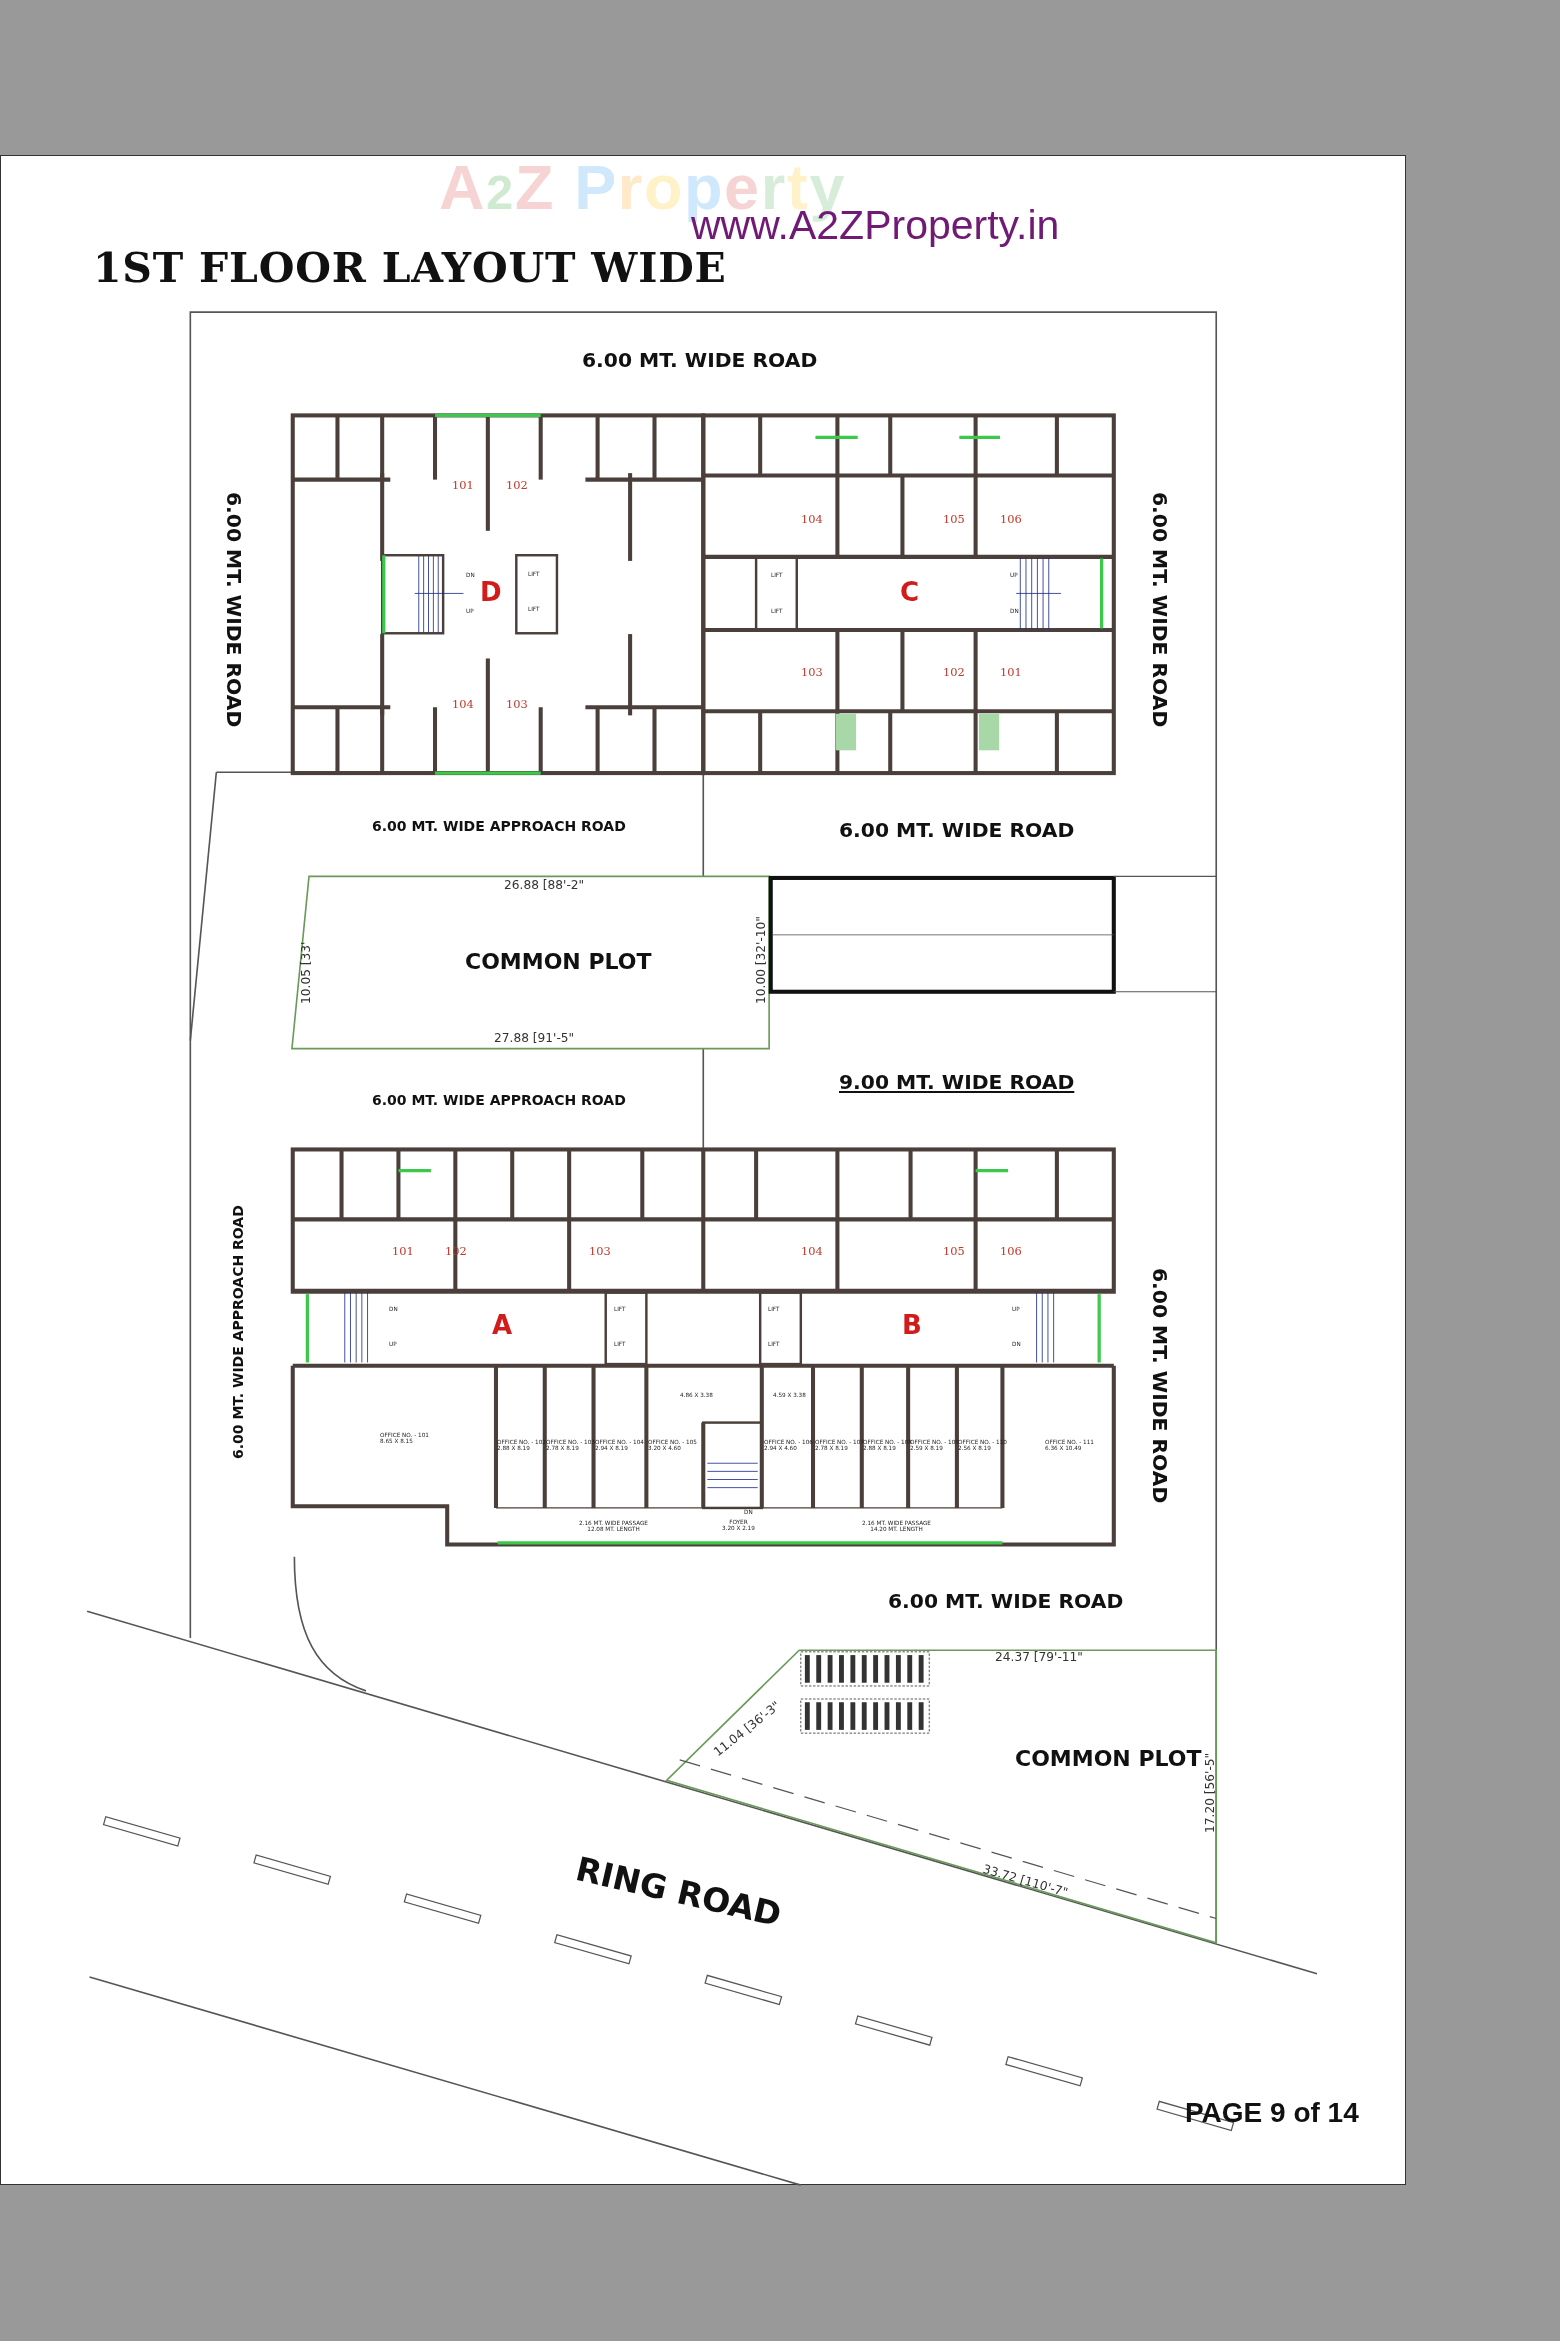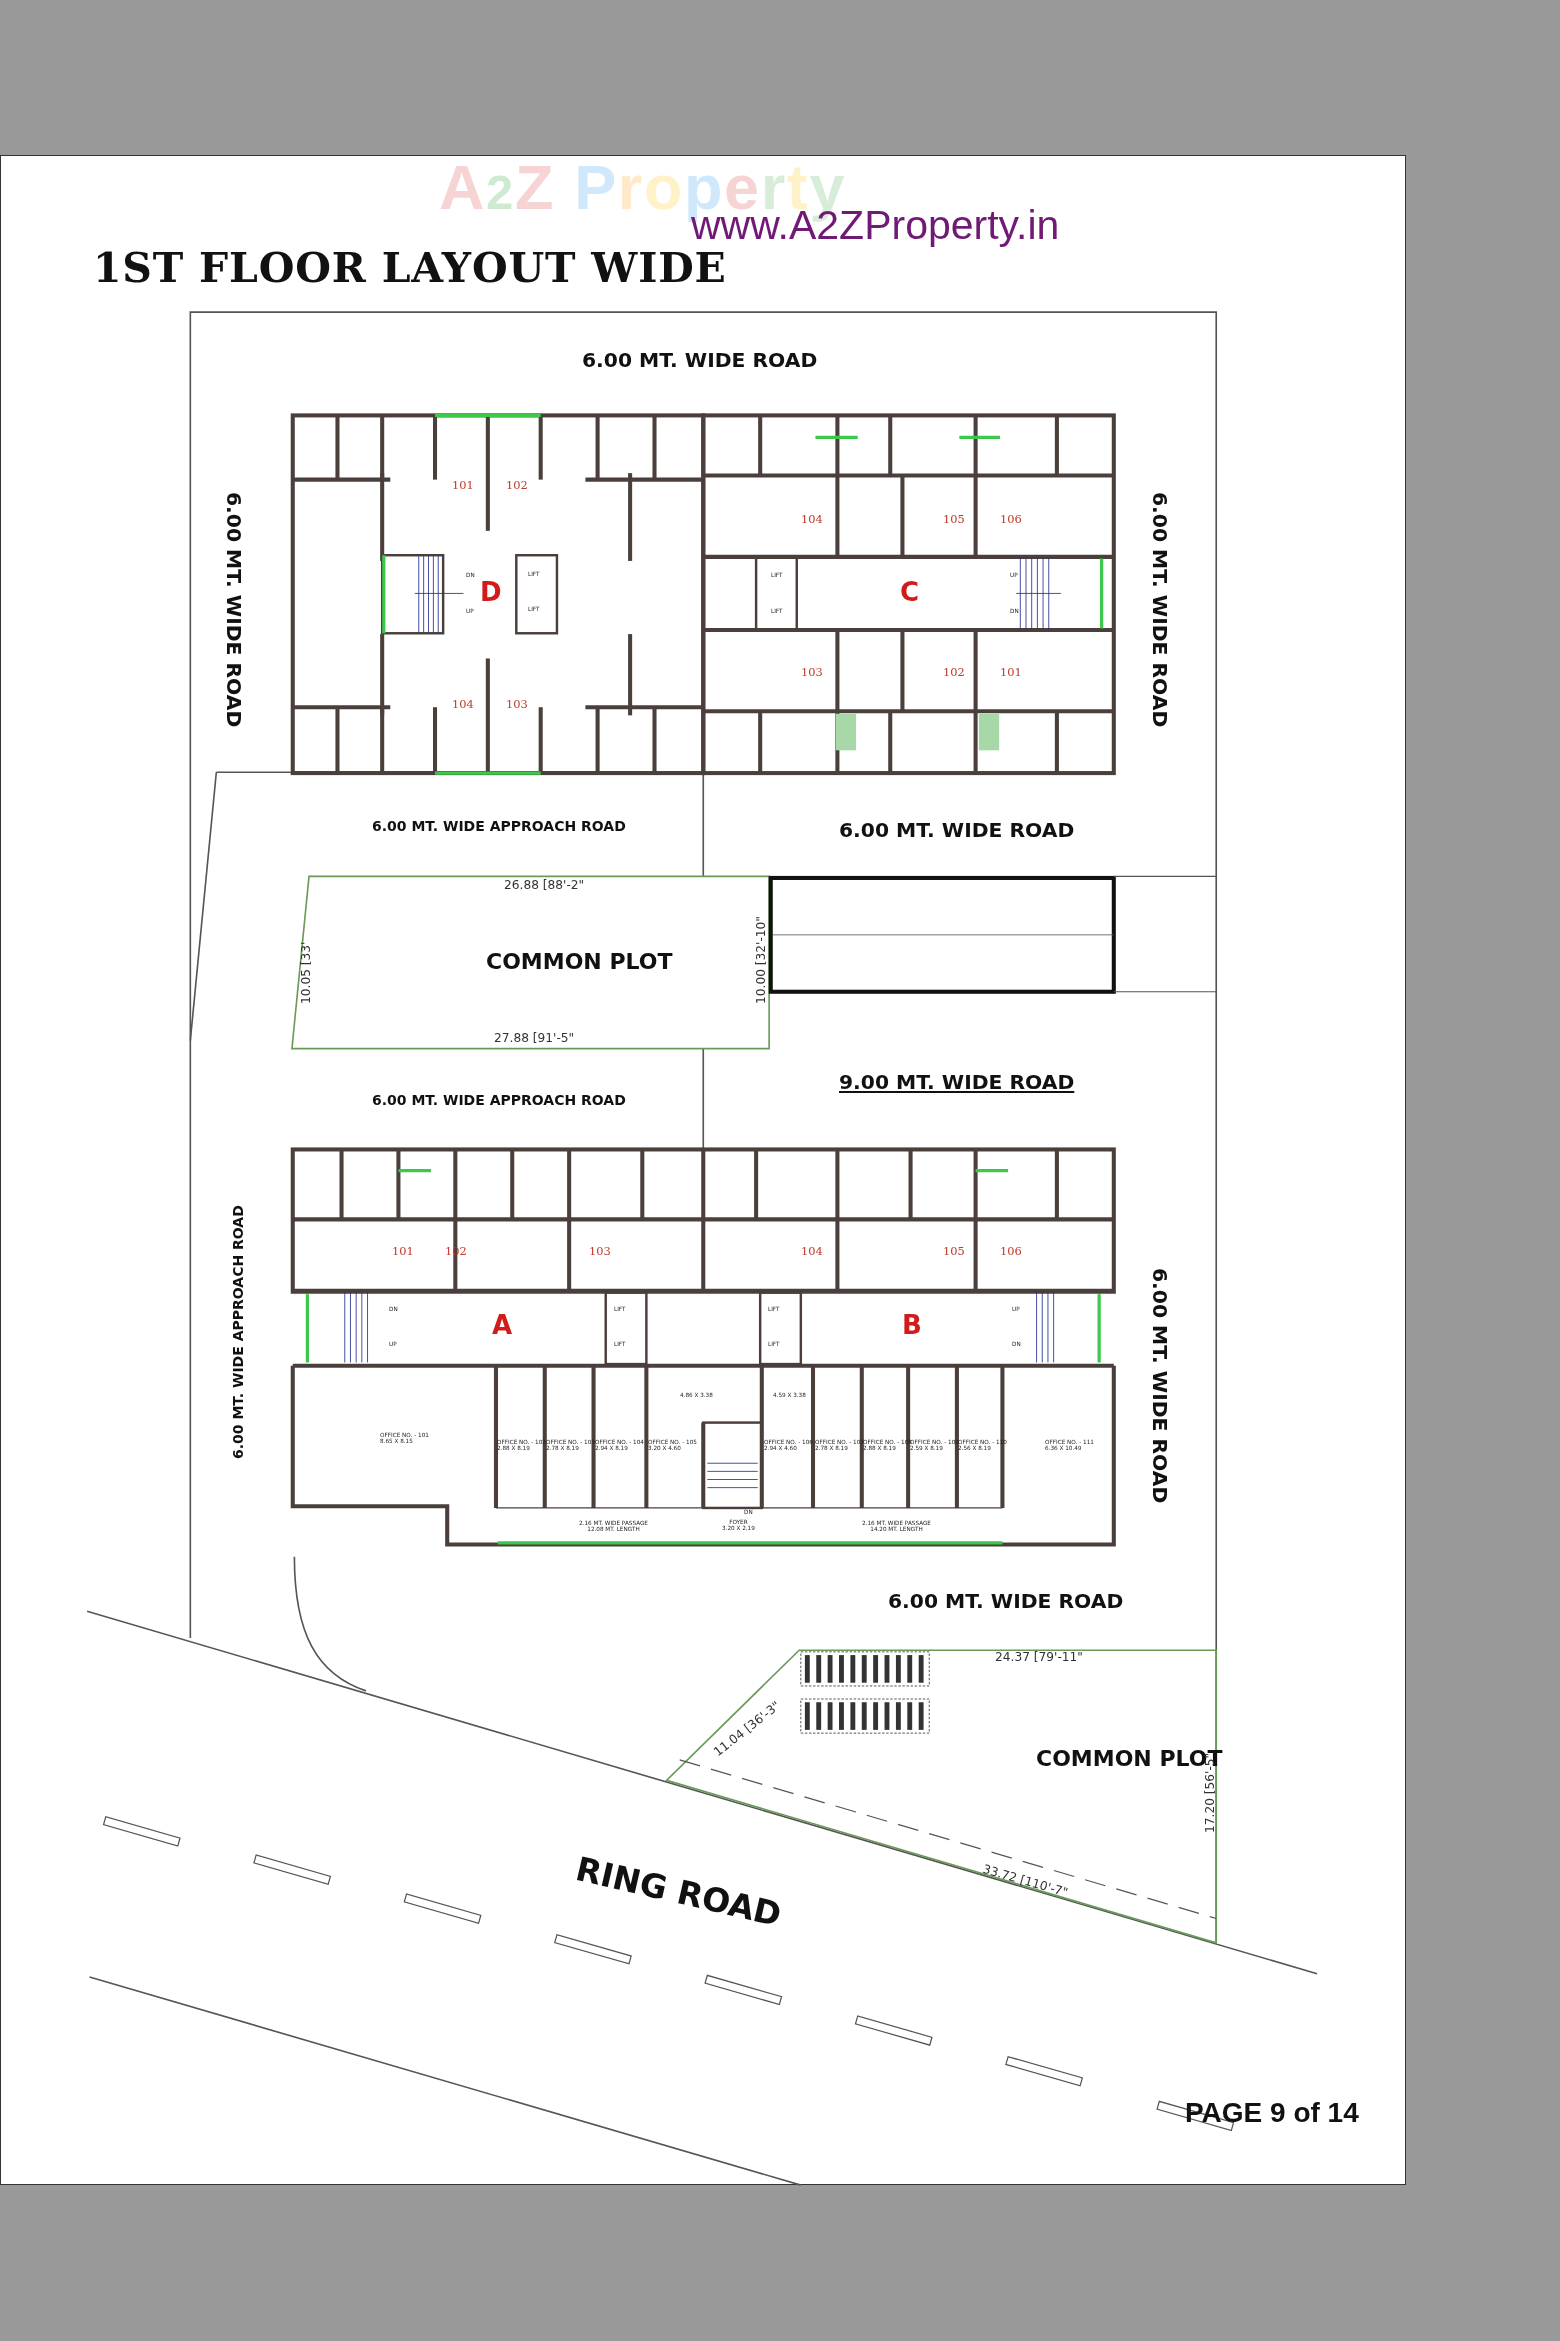--- a/index.html
+++ b/index.html
@@ -5,21 +5,21 @@
   html,body{margin:0;padding:0;}
   body{width:1561px;height:2342px;background:#999999;position:relative;overflow:hidden;font-family:"DejaVu Sans",sans-serif;}
   .page{position:absolute;left:0;top:155px;width:1406px;height:2030px;background:#ffffff;border:1.6px solid #333;box-sizing:border-box;}
   svg{position:absolute;left:0;top:0;}
   .title{position:absolute;left:93px;top:244px;font-family:"DejaVu Serif",serif;font-weight:bold;font-size:41px;color:#111;letter-spacing:0.8px;}
   .wm1{position:absolute;left:439px;top:151px;font-family:Liberation Sans, sans-serif;font-weight:bold;font-size:63px;opacity:0.3;letter-spacing:1.6px;}
   .wm2{position:absolute;left:667px;top:202px;font-family:"Liberation Sans",sans-serif;font-size:41px;color:#701a75;margin-left:24px;}
   .lbl{position:absolute;font-family:"DejaVu Sans",sans-serif;font-weight:bold;color:#111;white-space:nowrap;}
   .road{font-size:20.3px;}
   .small{font-size:14px;}
-  .plot{font-size:22px;margin-left:21px;}
+  .plot{font-size:22px;}
   .dim{font-size:12.2px;font-weight:normal;color:#333;}
   .block{font-size:26px;color:#d21b1b;}
   .unit{font-size:11.4px;font-weight:normal;color:#c0392b;font-family:"DejaVu Serif",serif;}
   .tiny{font-size:5.7px;font-weight:normal;color:#222;}
   .vert{transform-origin:left top;transform:rotate(90deg);}
   .vertL{transform-origin:left top;transform:rotate(-90deg);}
   .footer{position:absolute;left:1185px;top:2097px;font-family:"Liberation Sans",sans-serif;font-weight:bold;font-size:28px;color:#111;}
 </style>
 </head>
 <body>

